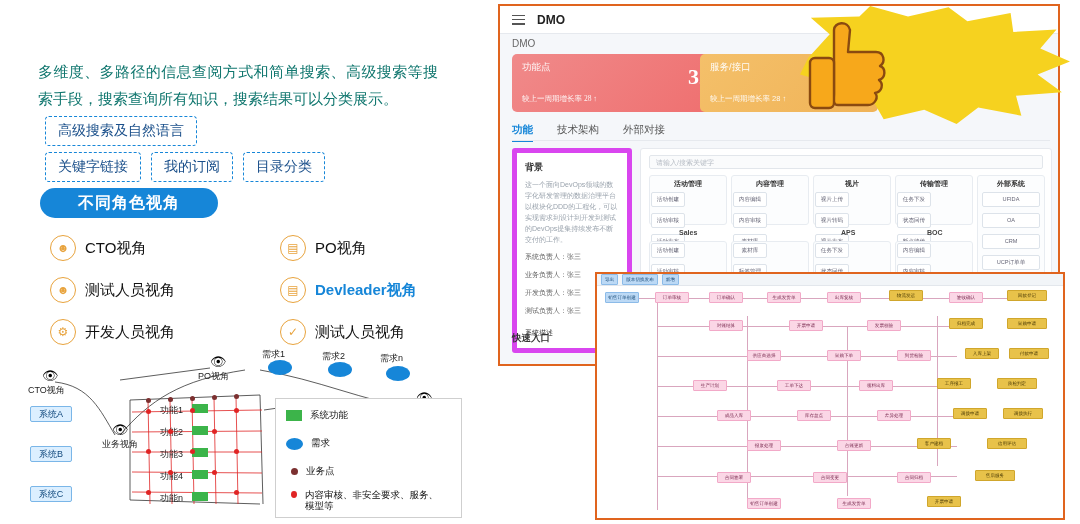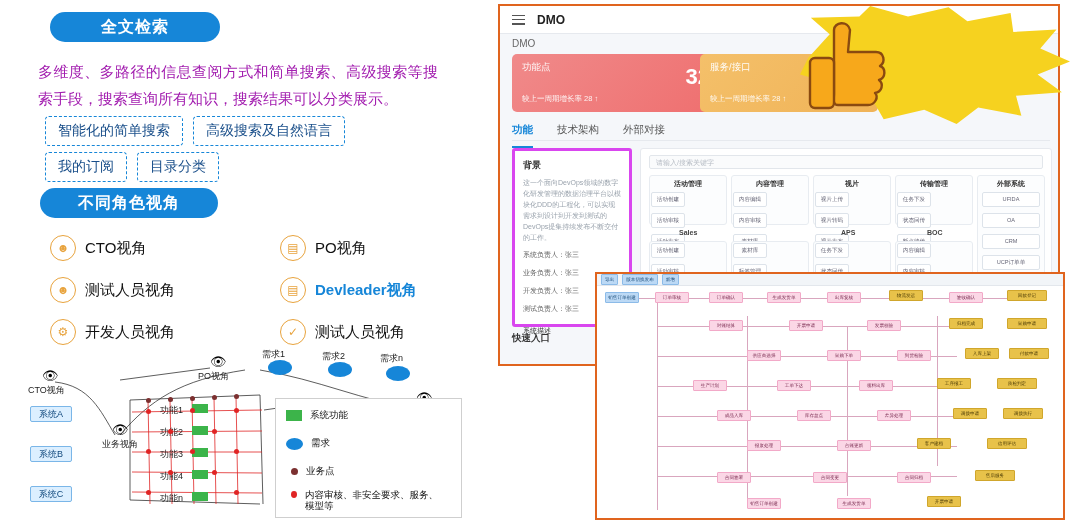--- a/index.html
+++ b/index.html
@@ -5,21 +5,21 @@
   html,body{margin:0;padding:0;}
   body{width:1080px;height:524px;background:#ffffff;font-family:"Liberation Sans","DejaVu Sans",sans-serif;overflow:hidden;position:relative;}
 
   
   #left-panel{position:absolute;left:0;top:0;width:470px;height:524px;}
 
   .pill{background:#1686d8;color:#fff;border-radius:18px;text-align:center;font-size:16px;font-weight:bold;letter-spacing:1px;display:flex;align-items:center;justify-content:center;}
   #title-pill{position:absolute;left:50px;top:12px;width:170px;height:30px;}
   #role-pill{position:absolute;left:40px;top:188px;width:178px;height:30px;}
 
-  #desc-box{position:absolute;left:38px;top:58px;width:400px;font-size:15px;color:#a21caf;line-height:27px;text-align:justify;}
+  #desc-box{position:absolute;left:38px;top:58px;width:400px;font-size:15px;color:#0f766e;line-height:27px;text-align:justify;}
 
   .tagrow{position:absolute;display:flex;gap:10px;}
   .tag{border:1px dashed #1686d8;border-radius:4px;color:#1a4f8a;font-size:14px;padding:5px 12px;background:#fff;white-space:nowrap;}
   #tagrow1{left:45px;top:116px;}
   #tagrow2{left:45px;top:152px;}
 
   #roles{position:absolute;left:40px;top:225px;width:420px;}
   .role-item{position:absolute;display:flex;align-items:center;gap:9px;font-size:15px;color:#111;}
   .role-ico{width:24px;height:24px;border:1.6px solid #e8a33d;border-radius:50%;display:flex;align-items:center;justify-content:center;font-size:12px;color:#e8a33d;}
   .role-blue{color:#1686d8;font-weight:bold;}
@@ -44,32 +44,32 @@
 
   
   #shot-main{position:absolute;left:498px;top:4px;width:562px;height:362px;background:#f5f7fa;border:2px solid #e0641e;box-sizing:border-box;overflow:hidden;}
   #shot-head{position:absolute;left:0;top:0;width:100%;height:28px;background:#fff;border-bottom:1px solid #e6e9ee;display:flex;align-items:center;gap:12px;padding-left:12px;box-sizing:border-box;}
   .ham{width:13px;height:10px;display:flex;flex-direction:column;justify-content:space-between;}
   .ham i{display:block;height:1.6px;background:#555;}
   #shot-head .hd-title{font-size:12px;color:#222;font-weight:bold;}
   #crumb{position:absolute;left:12px;top:32px;font-size:10px;color:#666;}
 
   .kpi{position:absolute;top:48px;height:58px;border-radius:5px;overflow:hidden;color:#fff;padding:7px 10px;box-sizing:border-box;}
-  #kpi1{left:12px;width:210px;background:linear-gradient(135deg,#f08a8a,#ef6f6f);}
+  #kpi1{left:12px;width:210px;background:linear-gradient(135deg,#f08a8a,#ef6f6f);font-family:Liberation Serif, serif;}
   #kpi2{left:200px;width:178px;background:linear-gradient(135deg,#f4c06a,#f0b357);}
   .kpi .k-t{font-size:9.5px;opacity:.95;}
   .kpi .k-n{position:absolute;right:12px;top:10px;font-size:22px;font-weight:bold;}
   .kpi .k-s{position:absolute;left:10px;bottom:8px;font-size:7.5px;opacity:.9;text-align:right;}
 
   #tabs{position:absolute;left:12px;top:117px;display:flex;gap:24px;font-size:10.5px;color:#555;}
-  #tabs .tab-on{color:#1686d8;font-weight:bold;border-bottom:2px solid #1686d8;padding-bottom:9px;}
+  #tabs .tab-on{color:#1686d8;font-weight:bold;border-bottom:2px solid #1686d8;padding-bottom:3px;}
   #tabs .tab{padding-bottom:3px;}
   #tab-rule{position:absolute;left:12px;top:134px;width:538px;height:1px;background:#e6e9ee;}
 
-  #card-left{position:absolute;left:12px;top:142px;width:120px;height:179px;background:#fff;border:3px solid #d946ef;border-radius:3px;padding:8px;box-sizing:border-box;}
+  #card-left{position:absolute;left:12px;top:142px;width:120px;height:205px;background:#fff;border:5px solid #d946ef;border-radius:3px;padding:8px;box-sizing:border-box;}
   #card-left .cl-t{font-size:9px;color:#333;font-weight:bold;margin-bottom:5px;}
   #card-left .cl-p{font-size:7px;color:#9aa3ad;line-height:11px;}
   #card-left .cl-m{font-size:7px;color:#666;line-height:12px;margin-top:6px;}
   #card-right{position:absolute;left:140px;top:142px;width:410px;height:175px;background:#fff;border:1px solid #e6e9ee;border-radius:3px;overflow:hidden;}
   #search-bar{position:absolute;left:8px;top:6px;width:394px;height:14px;border:1px solid #e2e6eb;border-radius:2px;background:#fafbfc;font-size:7px;color:#b6bcc4;line-height:14px;padding-left:6px;box-sizing:border-box;}
   .grp{position:absolute;border:1px solid #e8ecf1;border-radius:3px;background:#fcfdfe;}
   .grp-h{font-size:7px;color:#333;text-align:center;padding:3px 0 2px;font-weight:bold;}
   .chip{display:inline-block;border:1px solid #dde3ea;border-radius:2px;background:#fff;color:#667;font-size:5.6px;line-height:9px;padding:2px 3px;margin:1px;width:26px;text-align:center;overflow:hidden;white-space:nowrap;}
   .sec-label{position:absolute;font-size:7px;color:#444;font-weight:bold;}
   #quick{position:absolute;left:12px;top:326px;font-size:9.5px;color:#333;font-weight:bold;}
@@ -90,29 +90,28 @@
   #burst-text{position:absolute;left:74px;top:22px;width:170px;font-size:12px;color:#111;line-height:22px;font-weight:bold;}
   #thumb{position:absolute;left:4px;top:12px;width:86px;height:96px;}
 
   .clip{overflow:hidden;}
 </style>
 </head>
 <body>
 
 <div id="left-panel">
 
-  <div class="pill" id="title-pill">全文检索</div>
 
   <div id="desc-box">多维度、多路径的信息查阅方式和简单搜索、高级搜索等搜索手段，搜索查询所有知识，搜索结果可以分类展示。</div>
 
   <div class="tagrow" id="tagrow1">
-    <span class="tag">智能化的简单搜索</span>
     <span class="tag">高级搜索及自然语言</span>
   </div>
   <div class="tagrow" id="tagrow2">
+    <span class="tag">关键字链接</span>
     <span class="tag">我的订阅</span>
     <span class="tag">目录分类</span>
   </div>
 
   <div class="pill" id="role-pill">不同角色视角</div>
 
   <div id="roles">
     <div class="role-item" style="left:10px;top:10px">
       <span class="role-ico">☻</span>
       <span>CTO视角</span>

